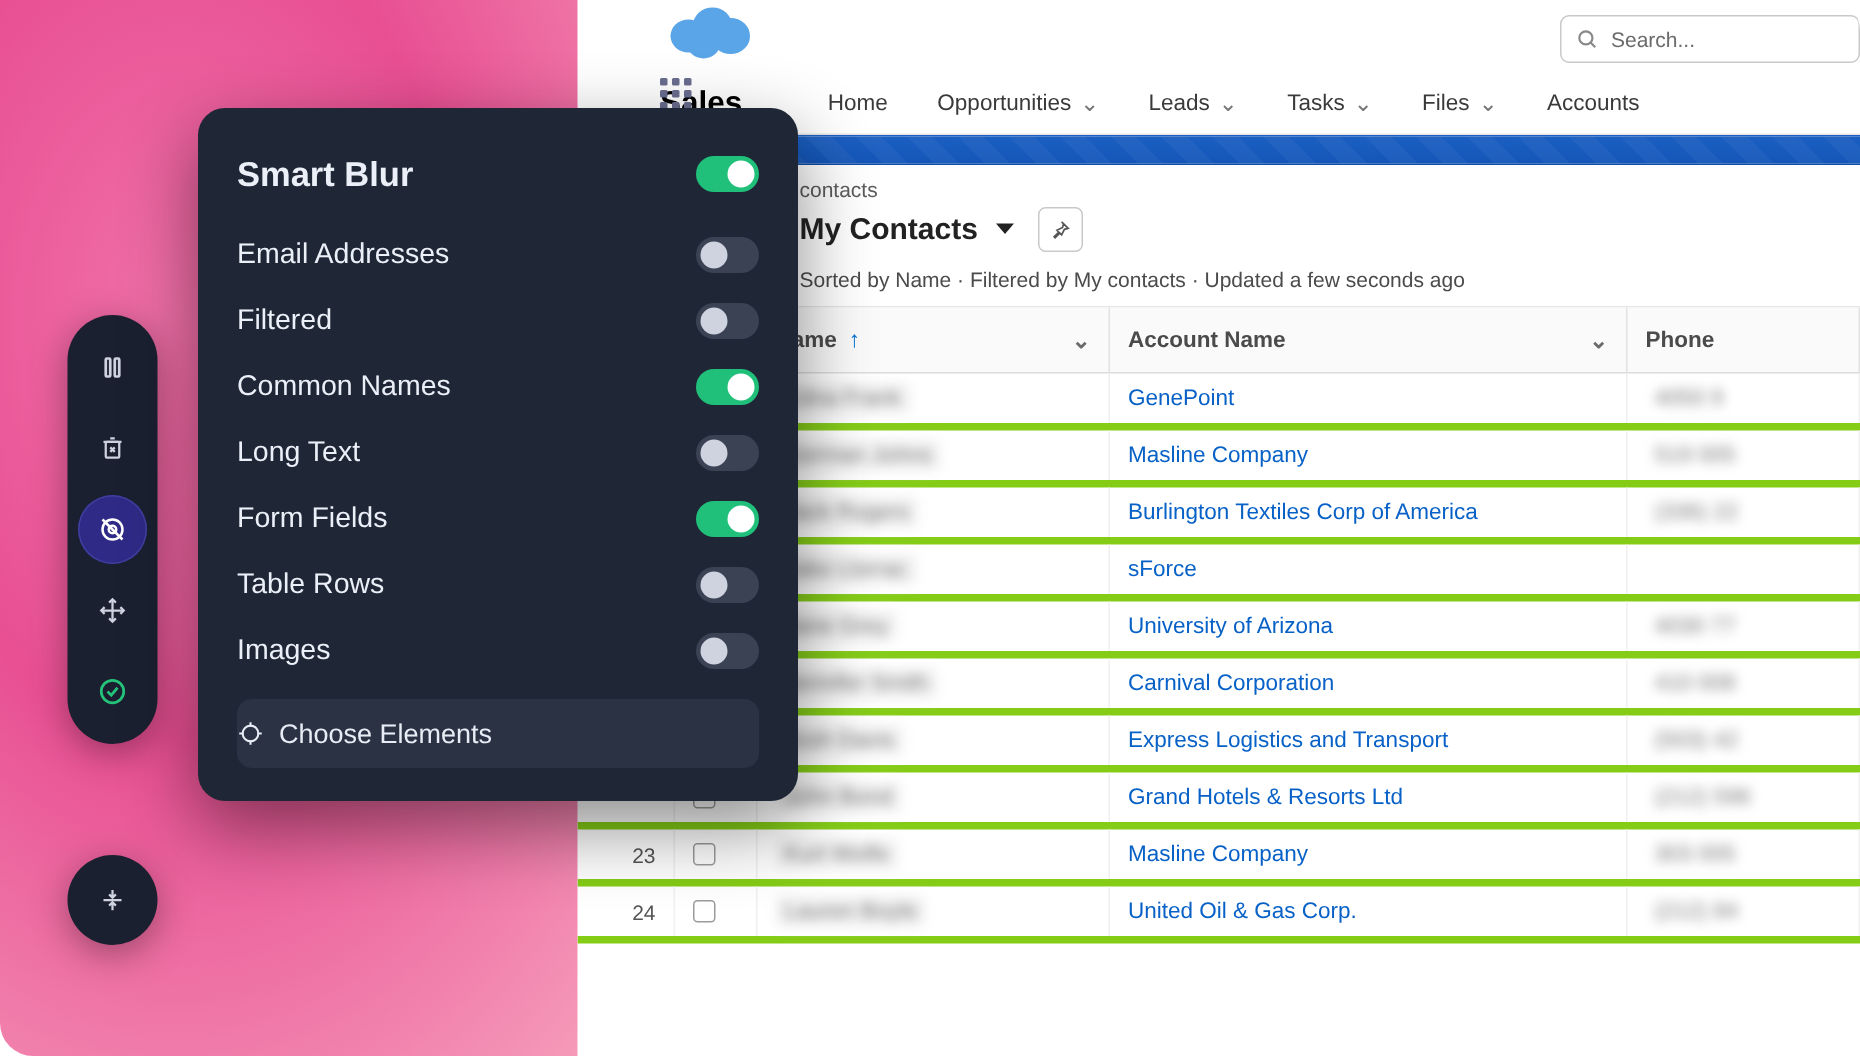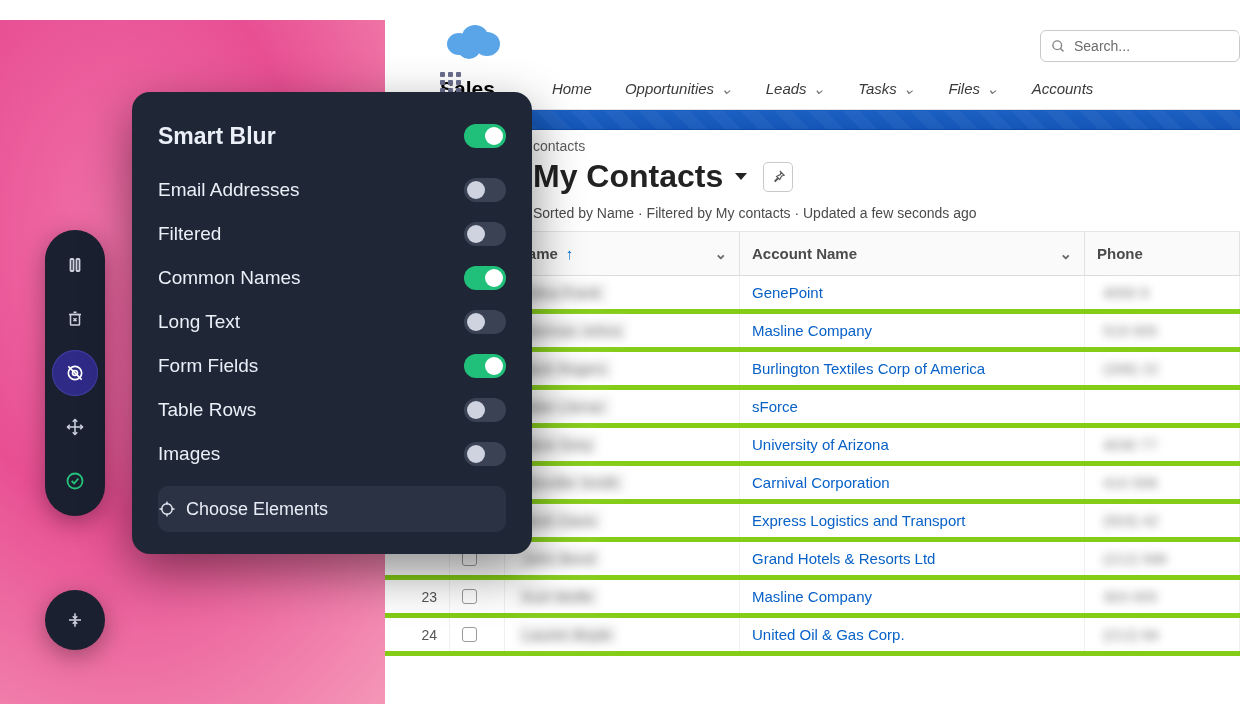--- a/index.html
+++ b/index.html
@@ -1,17 +1,17 @@
 <!DOCTYPE html>
 <html><head>
 <meta charset="utf-8">
 <style>
 * { margin: 0; padding: 0; box-sizing: border-box; font-family: -apple-system, BlinkMacSystemFont, "Segoe UI", sans-serif; }
 body { width: 1240px; height: 704px; overflow: hidden; position: relative; background: #fff; }
-.canvas { position: absolute; inset: 0; margin-top: 20px; }
+.canvas { position: absolute; inset: 0; }
 
 
 .pink-bg {
   position: absolute; left: 0; top: 0; width: 390px; height: 704px;
   background: radial-gradient(ellipse 120% 100% at 30% 30%, #f070a8 0%, #e84f93 40%, #f8a8c0 100%);
   border-radius: 0 0 0 22px;
 }
 .pink-bg::after{
   content:"";position:absolute;inset:0;
   background: radial-gradient(circle at 65% 55%, rgba(255,255,255,.18) 0%, rgba(255,255,255,0) 35%);
@@ -29,32 +29,32 @@
 .searchbox {
   position: absolute; right: 0; top: 10px; width: 200px; height: 32px;
   border: 1px solid #c9c9c9; border-radius: 6px; display: flex; align-items: center;
   padding: 0 10px; color: #6b6b6b; gap:8px; font-size:14px;
 }
 .sf-nav {
   height: 42px; display: flex; align-items:center; gap: 5px;
   border-bottom: 1px solid #e5e5e5; padding-left: 55px;
 }
 .app-label { font-weight: 700; font-size: 21px; margin-right: 38px; }
-.nav-item { display:flex; align-items:center; gap:6px; padding: 0 14px; font-size:15px; color:#3a3a3a; cursor:pointer;font-style:italic; }
+.nav-item { display:flex; align-items:center; gap:6px; padding: 0 14px; font-size:15px; color:#3a3a3a; cursor:pointer; }
 .nav-chev { color:#777; }
 .waffle { position:absolute; left:55px; top:52px; display:grid; grid-template-columns:repeat(3,5px); grid-gap:3px; }
 .waffle span{width:5px;height:5px;background:#6b6d90;border-radius:1px;}
 
 .blue-strip { height: 20px; background: linear-gradient(#1b5fc2,#1456b8); border-top:1px solid #1b5fc2; border-bottom:1px solid #0d4aa6; position:relative;}
 .blue-strip::after{content:"";position:absolute;inset:0;background:repeating-linear-gradient(45deg,rgba(255,255,255,.04) 0 12px,transparent 12px 24px);} 
 
 .header-area { padding: 8px 16px 10px 148px; font-size:14px; color:#5c5c5c; border-bottom:1px solid #e5e5e5; }
 .h-small { font-size:14px; }
 .h-title-row { display:flex; align-items:center; gap:14px; margin:4px 0 10px 0;}
-.h-title { font-size:32px; font-weight:700; color:#222; display:flex; align-items:center; gap:10px;}
+.h-title { font-size:20px; font-weight:700; color:#222; display:flex; align-items:center; gap:10px;}
 .pin-btn { width:30px;height:30px;border:1px solid #c9c9c9;border-radius:5px;display:flex;align-items:center;justify-content:center;color:#5c5c5c;}
 .h-sub { font-size:14px; color:#4b4b4b; }
 
 .grid { width:100%; }
 .ghead { display:grid; grid-template-columns: 65px 55px 235px 345px 155px; height:44px; align-items:center; background:#fafafa; border-bottom:1px solid #dcdcdc; color:#4b4b4b; font-weight:600; font-size:15px;}
 .ghead > div{ border-right:1px solid #e2e2e2; height:100%; display:flex; align-items:center; padding:0 12px; gap:8px;}
 .ghead .sort{color:#0070d2;}
 .ghead .dd{margin-left:auto;color:#6b6b6b;}
 .grow { display:grid; grid-template-columns: 65px 55px 235px 345px 155px; height:38px; align-items:center; border-bottom:5px solid #84cc16; font-size:15px;}
 .grow > div{ padding:0 12px; height:100%; display:flex; align-items:center; border-right:1px solid #f0f0f0;}

